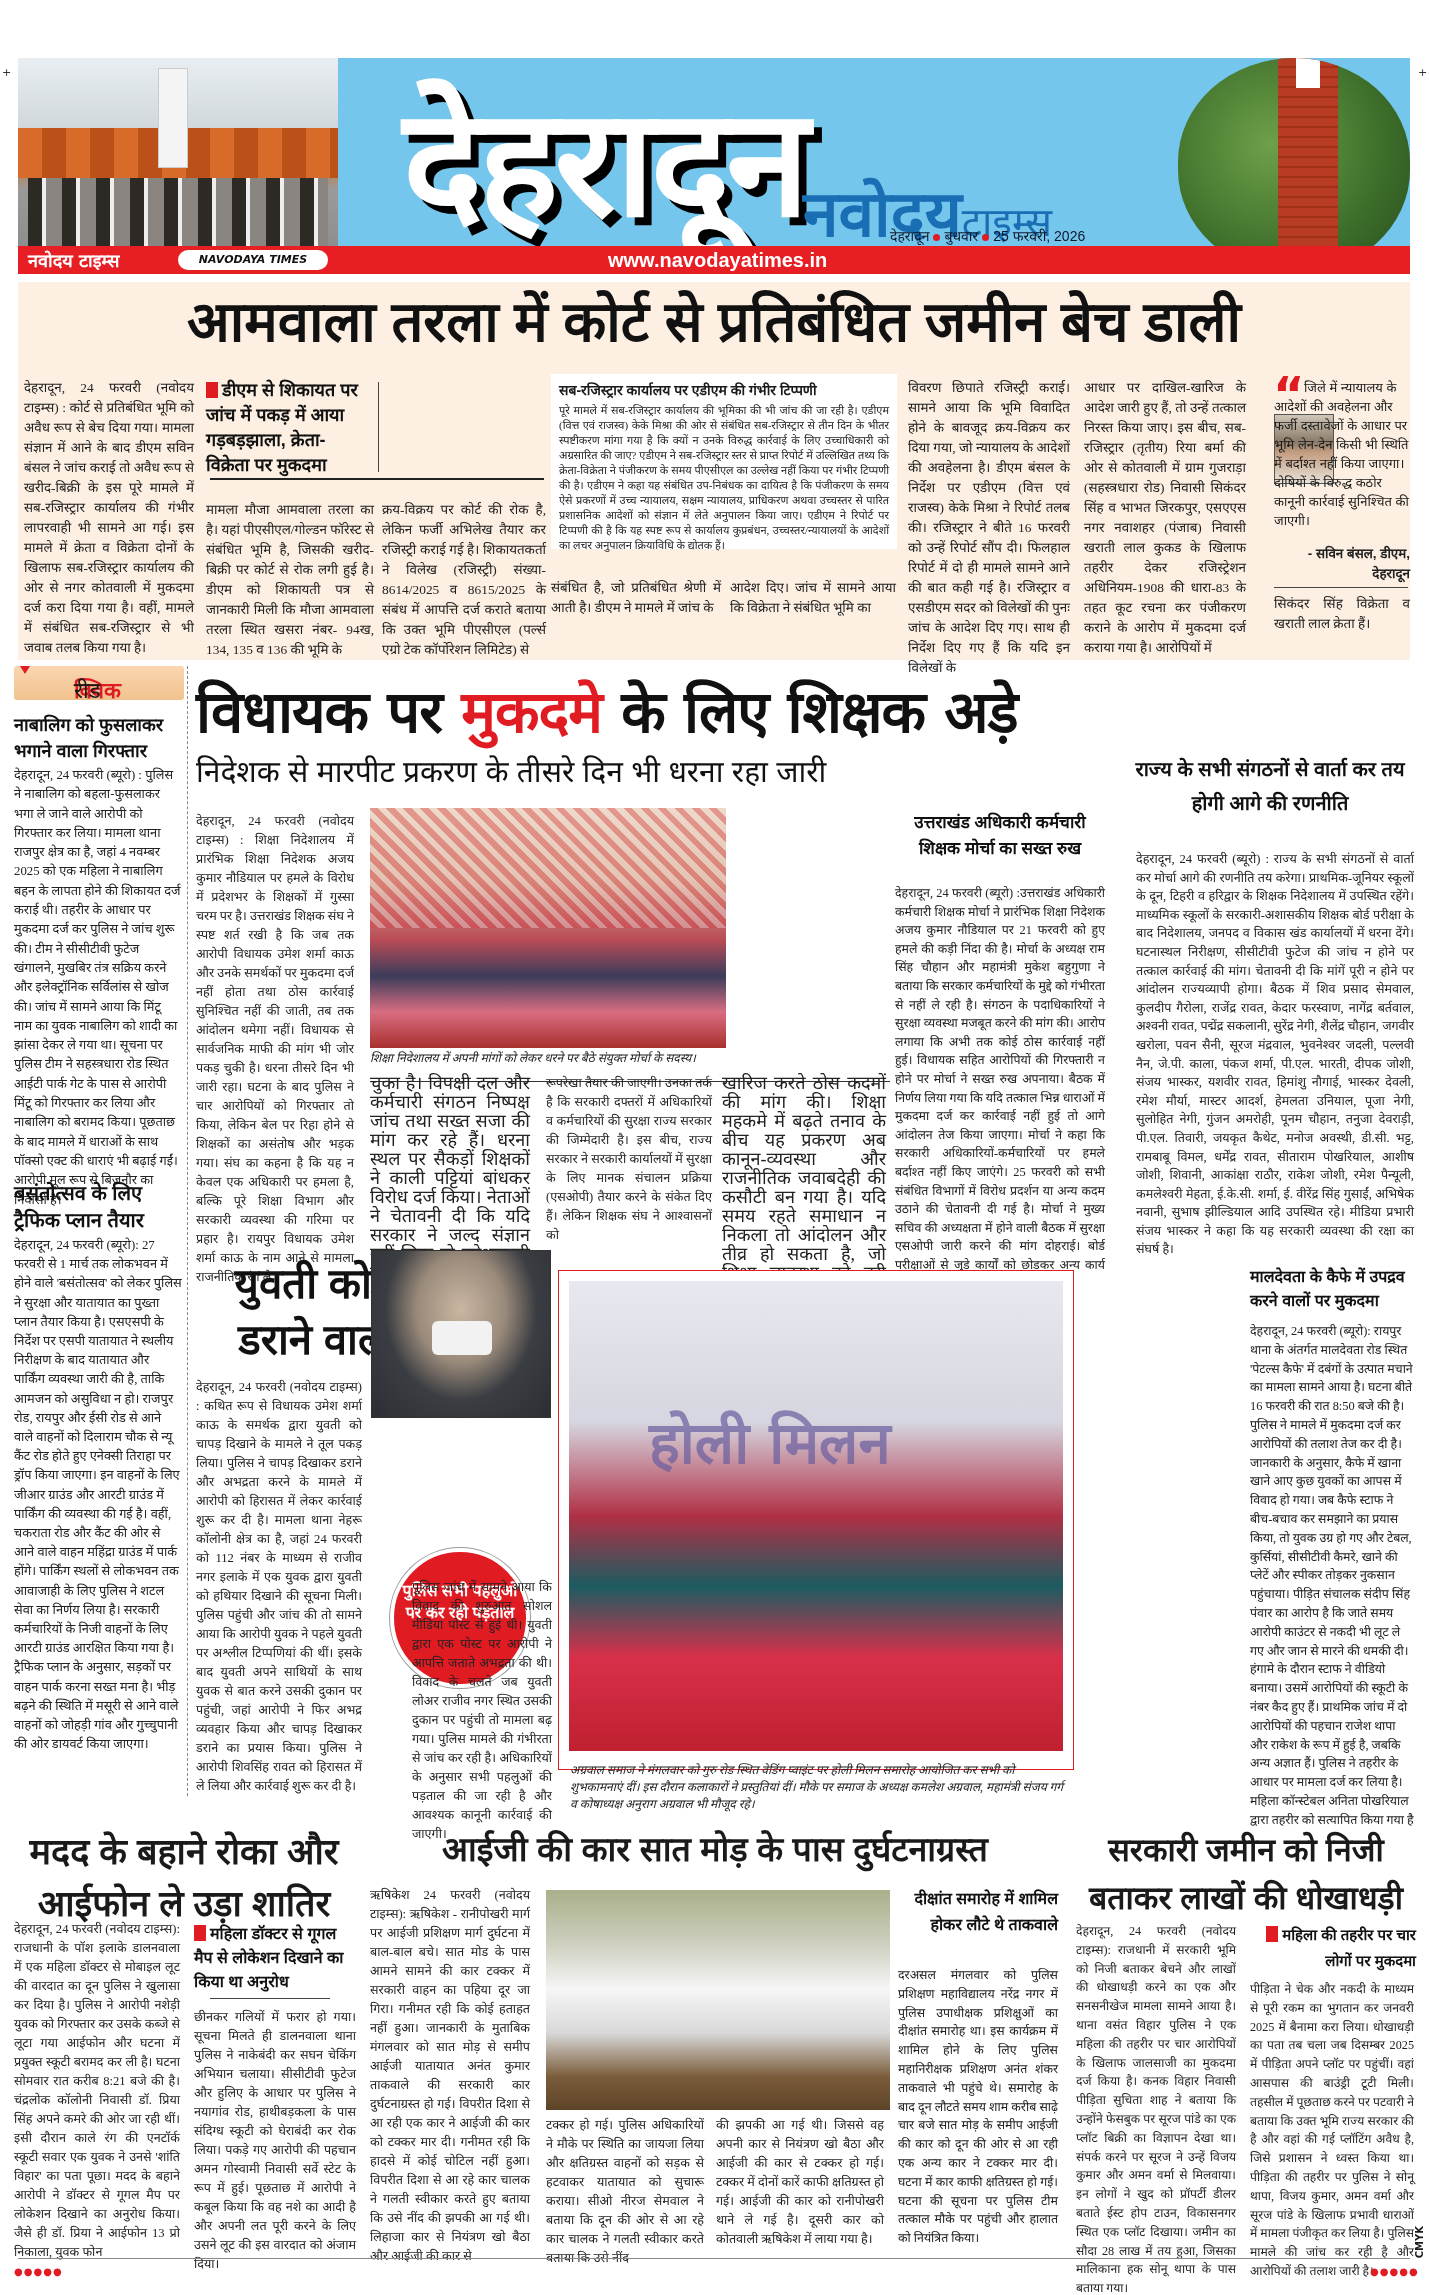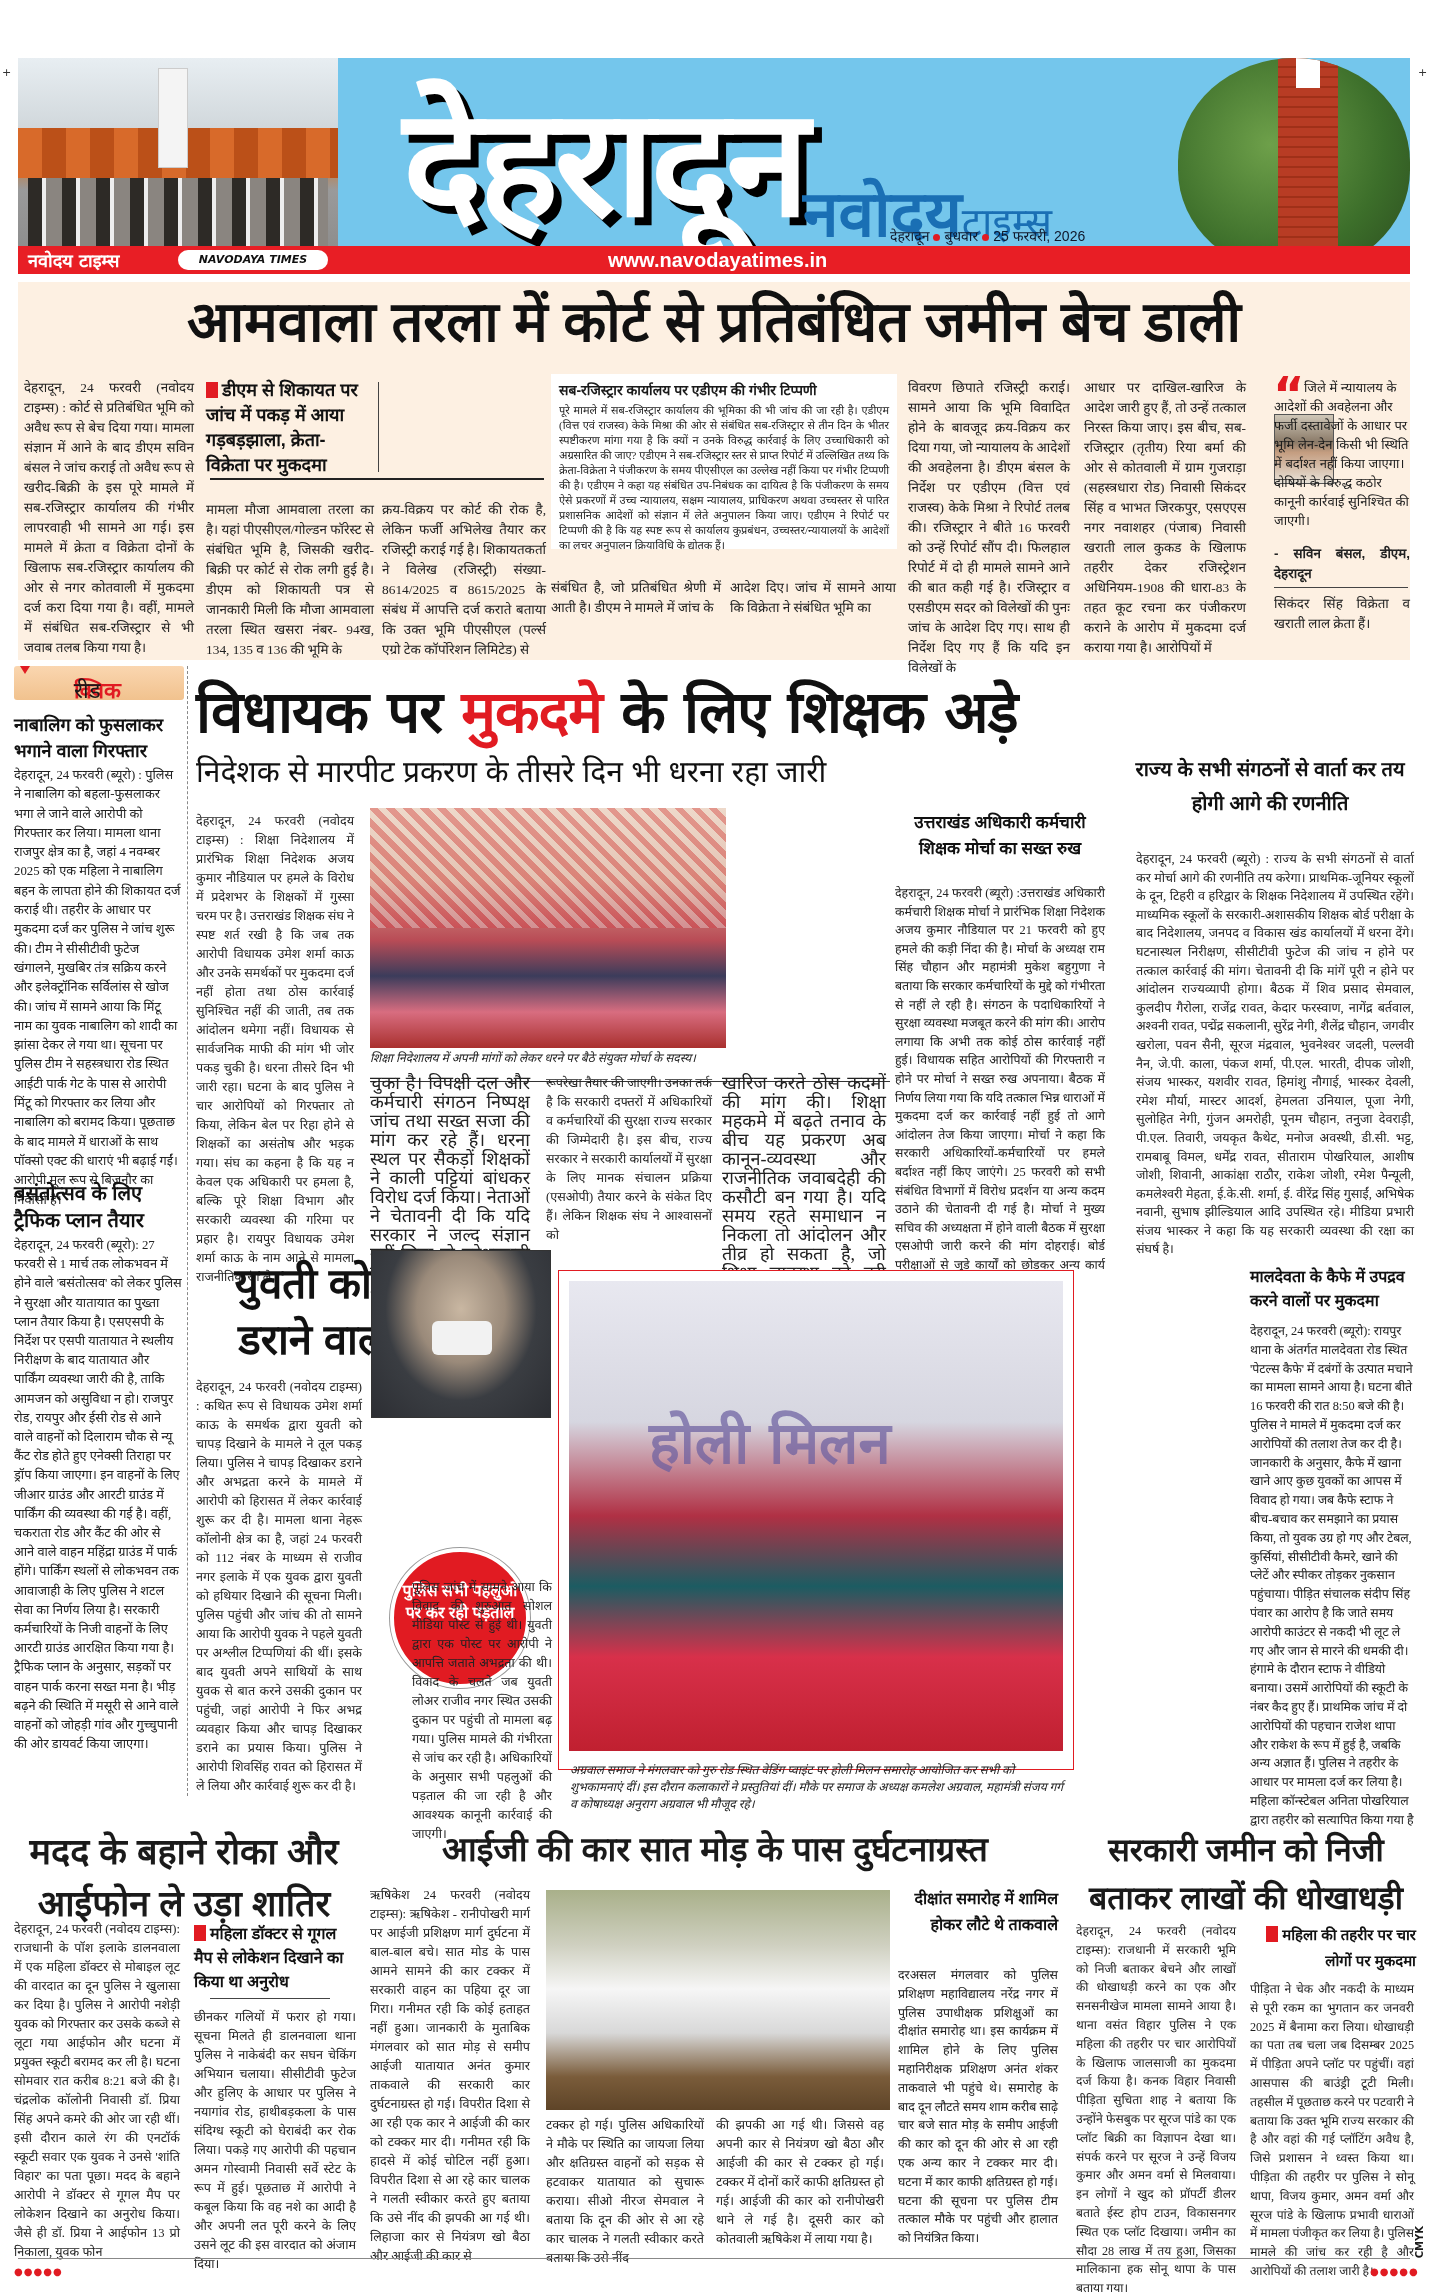--- a/index.html
+++ b/index.html
@@ -99,21 +99,21 @@
     <div class="t">सब-रजिस्ट्रार कार्यालय पर एडीएम की गंभीर टिप्पणी</div>
     <div class="col" style="position:static;font-size:11px;line-height:15px;margin-top:4px">पूरे मामले में सब-रजिस्ट्रार कार्यालय की भूमिका की भी जांच की जा रही है। एडीएम (वित्त एवं राजस्व) केके मिश्रा की ओर से संबंधित सब-रजिस्ट्रार से तीन दिन के भीतर स्पष्टीकरण मांगा गया है कि क्यों न उनके विरुद्ध कार्रवाई के लिए उच्चाधिकारी को अग्रसारित की जाए? एडीएम ने सब-रजिस्ट्रार स्तर से प्राप्त रिपोर्ट में उल्लिखित तथ्य कि क्रेता-विक्रेता ने पंजीकरण के समय पीएसीएल का उल्लेख नहीं किया पर गंभीर टिप्पणी की है। एडीएम ने कहा यह संबंधित उप-निबंधक का दायित्व है कि पंजीकरण के समय ऐसे प्रकरणों में उच्च न्यायालय, सक्षम न्यायालय, प्राधिकरण अथवा उच्चस्तर से पारित प्रशासनिक आदेशों को संज्ञान में लेते अनुपालन किया जाए। एडीएम ने रिपोर्ट पर टिप्पणी की है कि यह स्पष्ट रूप से कार्यालय कुप्रबंधन, उच्चस्तर/न्यायालयों के आदेशों का लचर अनुपालन क्रियाविधि के द्योतक हैं।</div>
   </div>
   <div class="col" style="left:533px;top:296px;width:170px">संबंधित है, जो प्रतिबंधित श्रेणी में आती है। डीएम ने मामले में जांच के</div>
   <div class="col" style="left:712px;top:296px;width:166px">आदेश दिए। जांच में सामने आया कि विक्रेता ने संबंधित भूमि का</div>
   <div class="col" style="left:890px;top:96px;width:162px">विवरण छिपाते रजिस्ट्री कराई। सामने आया कि भूमि विवादित होने के बावजूद क्रय-विक्रय कर दिया गया, जो न्यायालय के आदेशों की अवहेलना है। डीएम बंसल के निर्देश पर एडीएम (वित्त एवं राजस्व) केके मिश्रा ने रिपोर्ट तलब की। रजिस्ट्रार ने बीते 16 फरवरी को उन्हें रिपोर्ट सौंप दी। फिलहाल रिपोर्ट में दो ही मामले सामने आने की बात कही गई है। रजिस्ट्रार व एसडीएम सदर को विलेखों की पुनः जांच के आदेश दिए गए। साथ ही निर्देश दिए गए हैं कि यदि इन विलेखों के</div>
   <div class="col" style="left:1066px;top:96px;width:162px">आधार पर दाखिल-खारिज के आदेश जारी हुए हैं, तो उन्हें तत्काल निरस्त किया जाए। इस बीच, सब-रजिस्ट्रार (तृतीय) रिया बर्मा की ओर से कोतवाली में ग्राम गुजराड़ा (सहस्त्रधारा रोड) निवासी सिकंदर सिंह व भाभत जिरकपुर, एसएएस नगर नवाशहर (पंजाब) निवासी खराती लाल कुकड के खिलाफ तहरीर देकर रजिस्ट्रेशन अधिनियम-1908 की धारा-83 के तहत कूट रचना कर पंजीकरण कराने के आरोप में मुकदमा दर्ज कराया गया है। आरोपियों में</div>
   <div class="quote-mark">“</div>
   <div class="portrait"></div>
   <div class="quote" style="left:1256px;top:96px;width:140px;text-indent:30px">जिले में न्यायालय के आदेशों की अवहेलना और फर्जी दस्तावेजों के आधार पर भूमि लेन-देन किसी भी स्थिति में बर्दाश्त नहीं किया जाएगा। दोषियों के विरुद्ध कठोर कानूनी कार्रवाई सुनिश्चित की जाएगी।</div>
-  <div class="col" style="left:1256px;top:262px;width:136px;font-weight:bold;font-family:'Liberation Sans',sans-serif">- सविन बंसल, डीएम, देहरादून</div>
+  <div class="col" style="left:1256px;top:262px;width:136px;text-align:right;font-weight:bold;font-family:'Liberation Sans',sans-serif">- सविन बंसल, डीएम, देहरादून</div>
   <div class="hline" style="left:1256px;top:305px;width:134px"></div>
   <div class="col" style="left:1256px;top:312px;width:136px">सिकंदर सिंह विक्रेता व खराती लाल क्रेता हैं।</div>
 </section>
 
 <div class="abs qr">
   <span>
       <span style="color:#e11b22">क्विक</span> 
       <span style="font-weight:normal">रीड</span>
     </span>
 </div>

